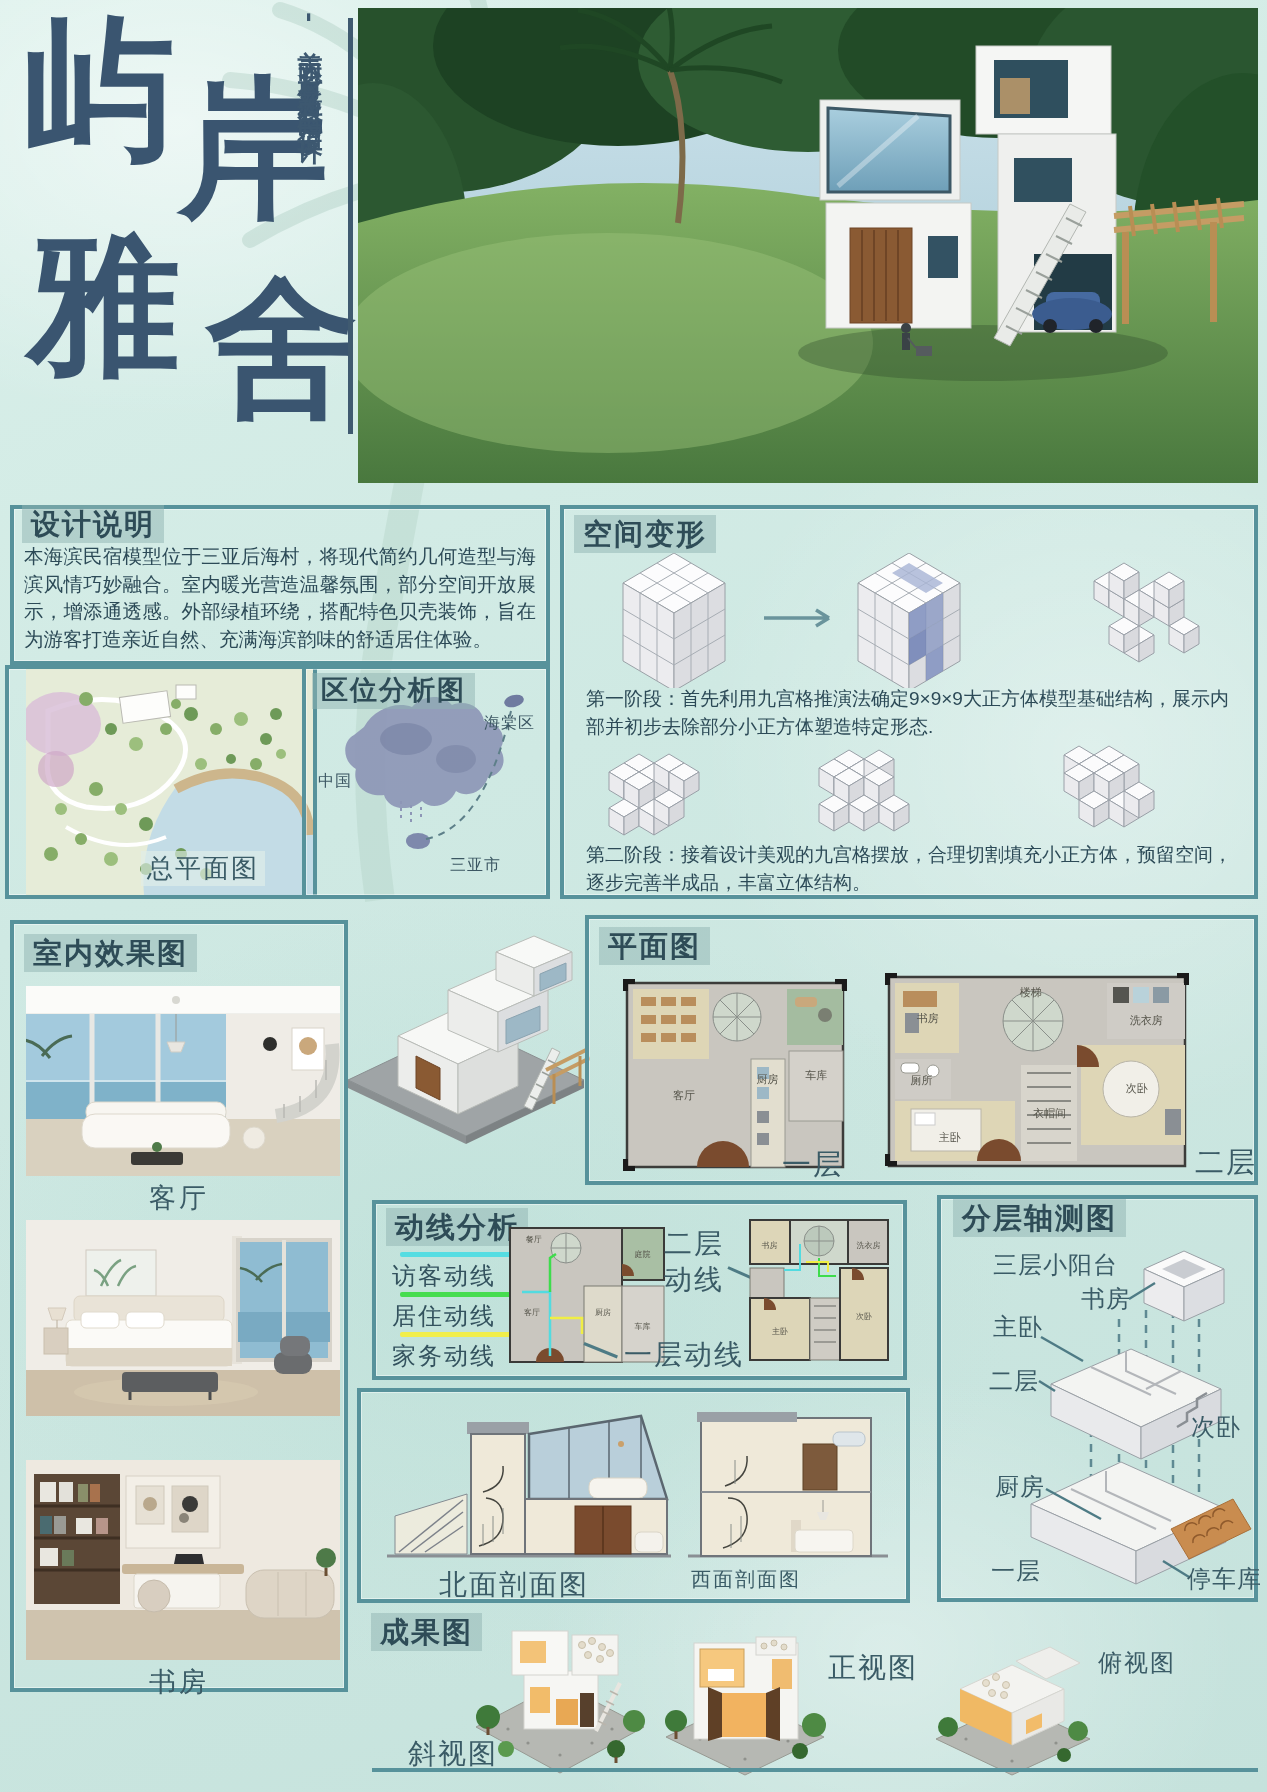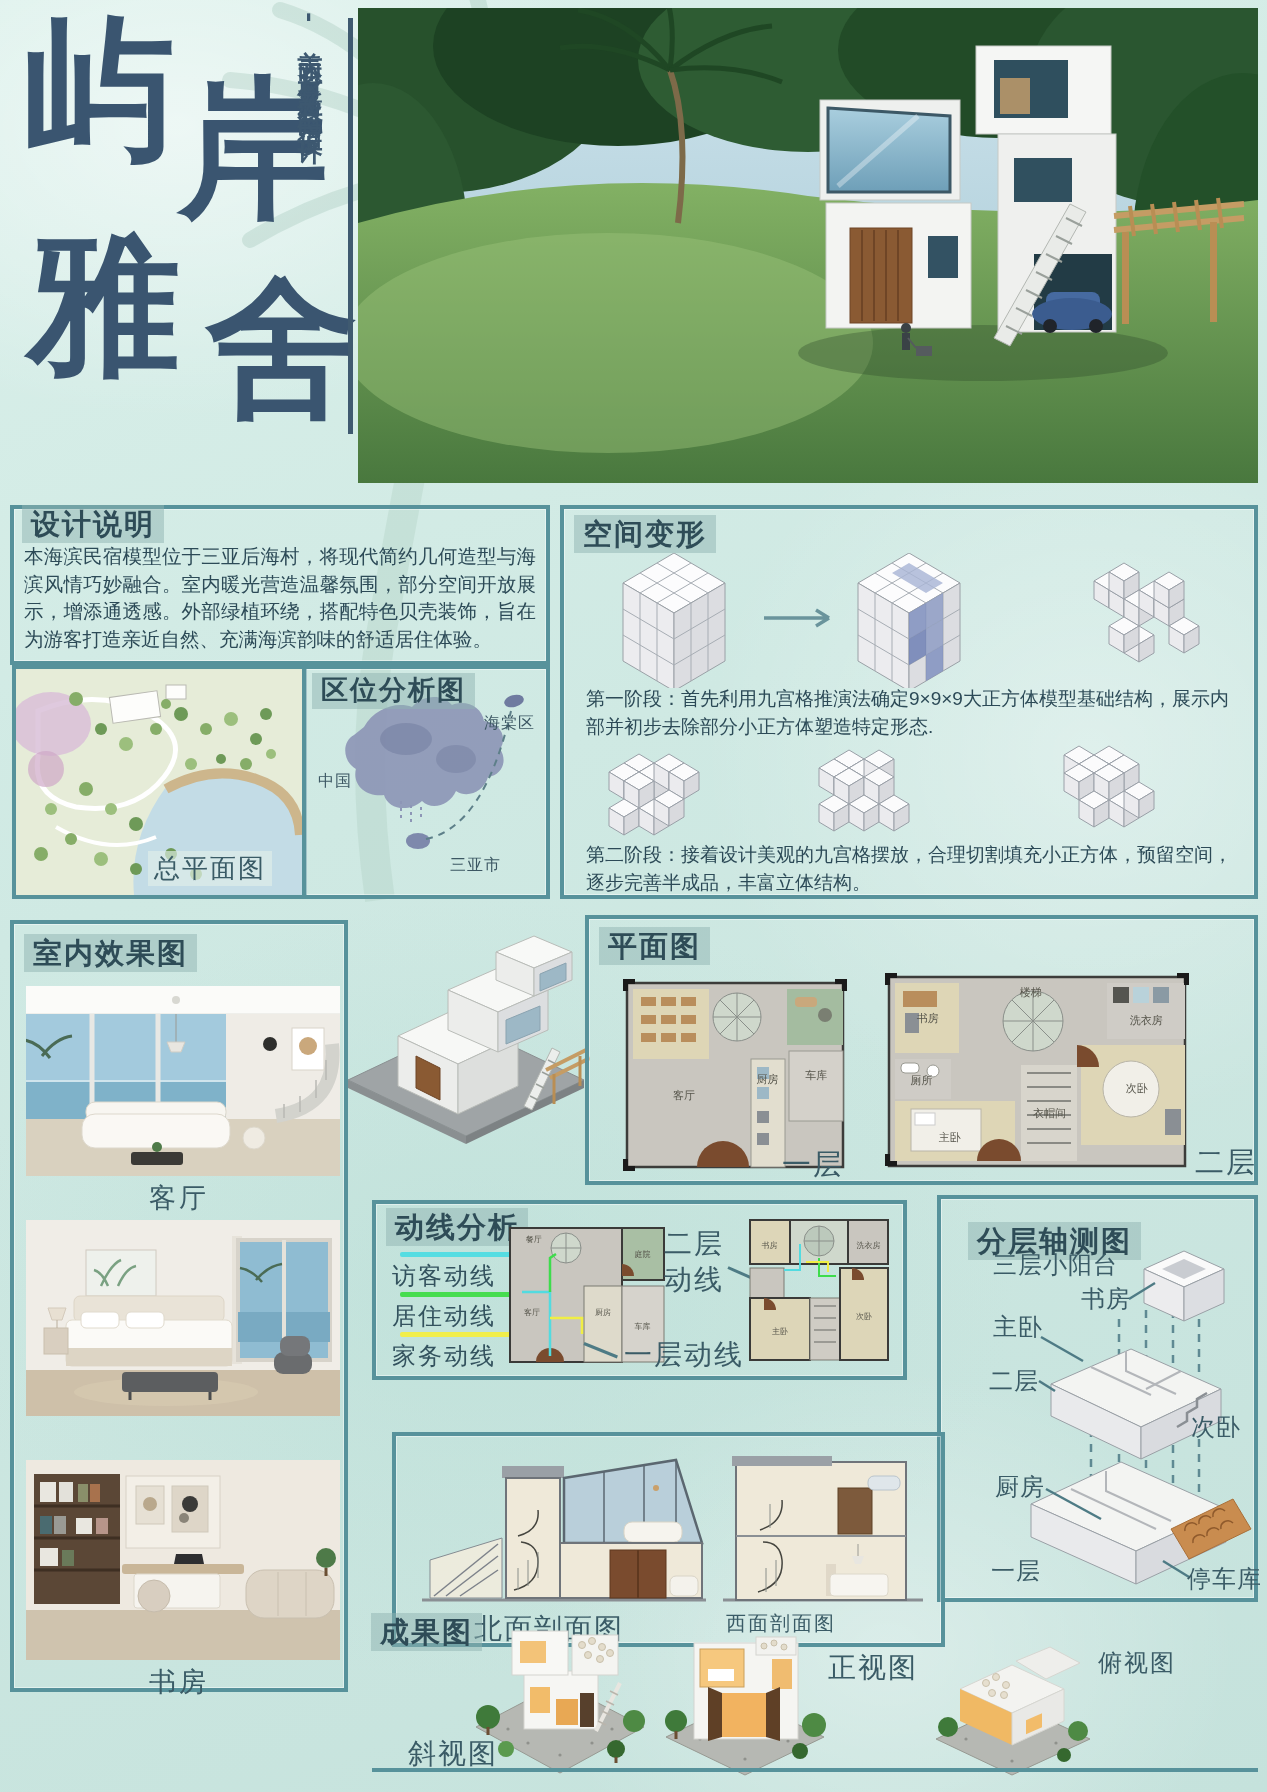--- a/index.html
+++ b/index.html
@@ -242,21 +242,21 @@
           <use href="#cb" x="500" y="32"></use>
           <use href="#cb" x="530" y="32"></use>
         <use href="#cb" x="515" y="59"></use>
           <use href="#cb" x="545" y="59"></use>
           <use href="#cb" x="560" y="50"></use>
       </g>
     </svg>
     <p class="stage-text" style="left:22px;top:332px;width:648px;margin:0;">第二阶段：接着设计美观的九宫格摆放，合理切割填充小正方体，预留空间，逐步完善半成品，丰富立体结构。</p>
   </div>
 
-  <div class="panel" style="left:12px;top:665px;width:287px;height:226px;">
+  <div class="panel" style="left:5px;top:665px;width:287px;height:226px;padding-left:17px;">
     <svg width="287" height="226" viewBox="0 0 287 226">
       <rect width="287" height="226" fill="#e6ecd8"></rect>
       <path d="M150,118 Q190,93 240,108 Q287,123 287,168 L287,226 L118,226 Q113,168 150,118 Z" fill="#c3dce6"></path>
       <path d="M150,120 Q195,95 240,110 Q282,124 284,166" stroke="#cdb68c" stroke-width="10" fill="none"></path>
       <path d="M22,42 Q80,18 130,44 Q178,70 148,108 Q118,146 60,138 Q16,128 22,88 Z" stroke="#ffffff" stroke-width="5" fill="none"></path>
       <path d="M40,158 Q92,188 140,168" stroke="#ffffff" stroke-width="4" fill="none"></path>
       <ellipse cx="35" cy="55" rx="40" ry="32" fill="#d9bfd8" opacity=".85"></ellipse>
       <circle cx="30" cy="100" r="18" fill="#cfa8c8" opacity=".7"></circle>
       <rect x="95" y="25" width="48" height="26" fill="#fdfdfb" stroke="#b9b9b2" transform="rotate(-8 119 38)"></rect>
       <rect x="150" y="16" width="20" height="14" fill="#fdfdfb" stroke="#b9b9b2"></rect>
@@ -664,32 +664,32 @@
           <path d="M280,330 a7,7 0 0 1 12,-6"></path>
       </g>
       <g stroke="#4e7b85" stroke-width="2.5">
         <line x1="100" y1="138" x2="142" y2="162"></line>
         <line x1="188" y1="100" x2="214" y2="84"></line>
         <line x1="98" y1="182" x2="114" y2="192"></line>
         <line x1="105" y1="290" x2="160" y2="320"></line>
         <line x1="248" y1="378" x2="222" y2="362"></line>
       </g>
     </svg>
-    <span class="sec-title" style="left:12px;top:23px;margin-left:15px;">分层轴测图</span>
+    <span class="sec-title" style="left:12px;top:0;">分层轴测图</span>
     <span class="axon-label" style="left:52px;top:50px;">三层小阳台</span>
     <span class="axon-label" style="left:140px;top:84px;">书房</span>
     <span class="axon-label" style="left:52px;top:112px;">主卧</span>
     <span class="axon-label" style="left:48px;top:166px;">二层</span>
     <span class="axon-label" style="left:250px;top:212px;">次卧</span>
     <span class="axon-label" style="left:54px;top:272px;">厨房</span>
     <span class="axon-label" style="left:50px;top:356px;">一层</span>
     <span class="axon-label" style="left:246px;top:364px;">停车库</span>
   </div>
 
-  <div class="panel" style="left:392px;top:1388px;width:545px;height:207px;margin-top:44px;">
+  <div class="panel" style="left:357px;top:1388px;width:545px;height:207px;">
     <svg class="abs" style="left:18px;top:12px;" width="300" height="160" viewBox="0 0 300 160">
       <line x1="8" y1="152" x2="292" y2="152" stroke="#8a8f94" stroke-width="3"></line>
       <polygon points="16,112 88,90 88,150 16,150" fill="#f1ecdd" stroke="#7d828a" opacity=".9"></polygon>
       <g stroke="#7d828a" stroke-width="1.5">
           <line x1="20" y1="148" x2="84" y2="96"></line>
           <line x1="32" y1="148" x2="84" y2="108"></line>
           <line x1="46" y1="148" x2="84" y2="122"></line>
         </g>
       <rect x="88" y="18" width="62" height="12" fill="#9aa0a6"></rect>
       <rect x="92" y="30" width="54" height="120" fill="#efe9d9" stroke="#6f747a" stroke-width="2"></rect>

